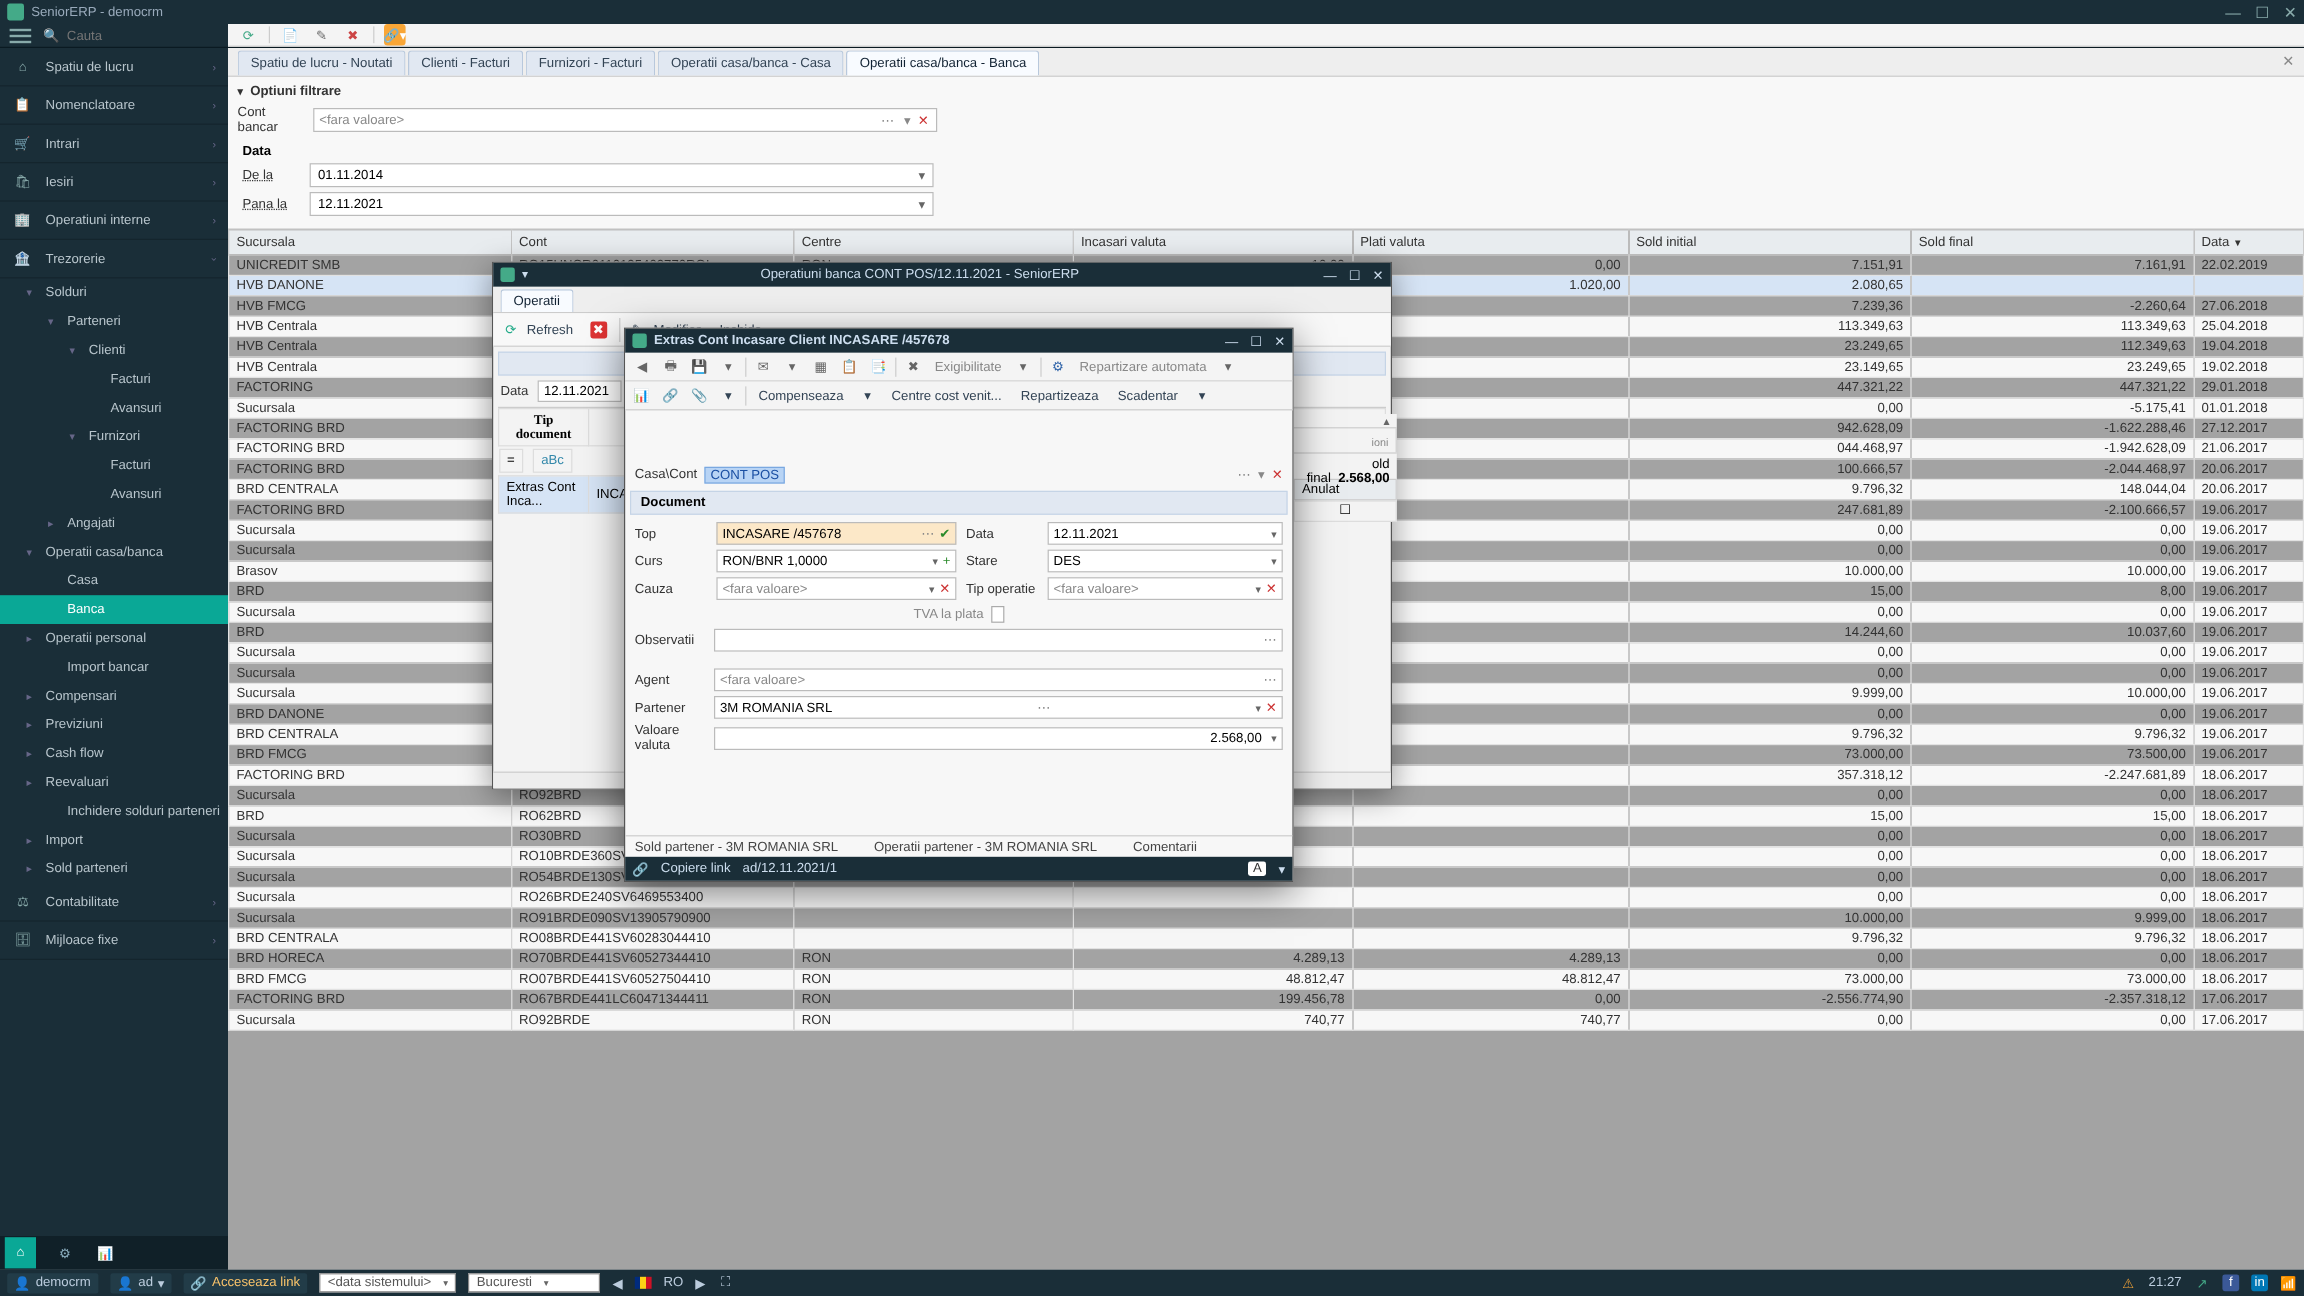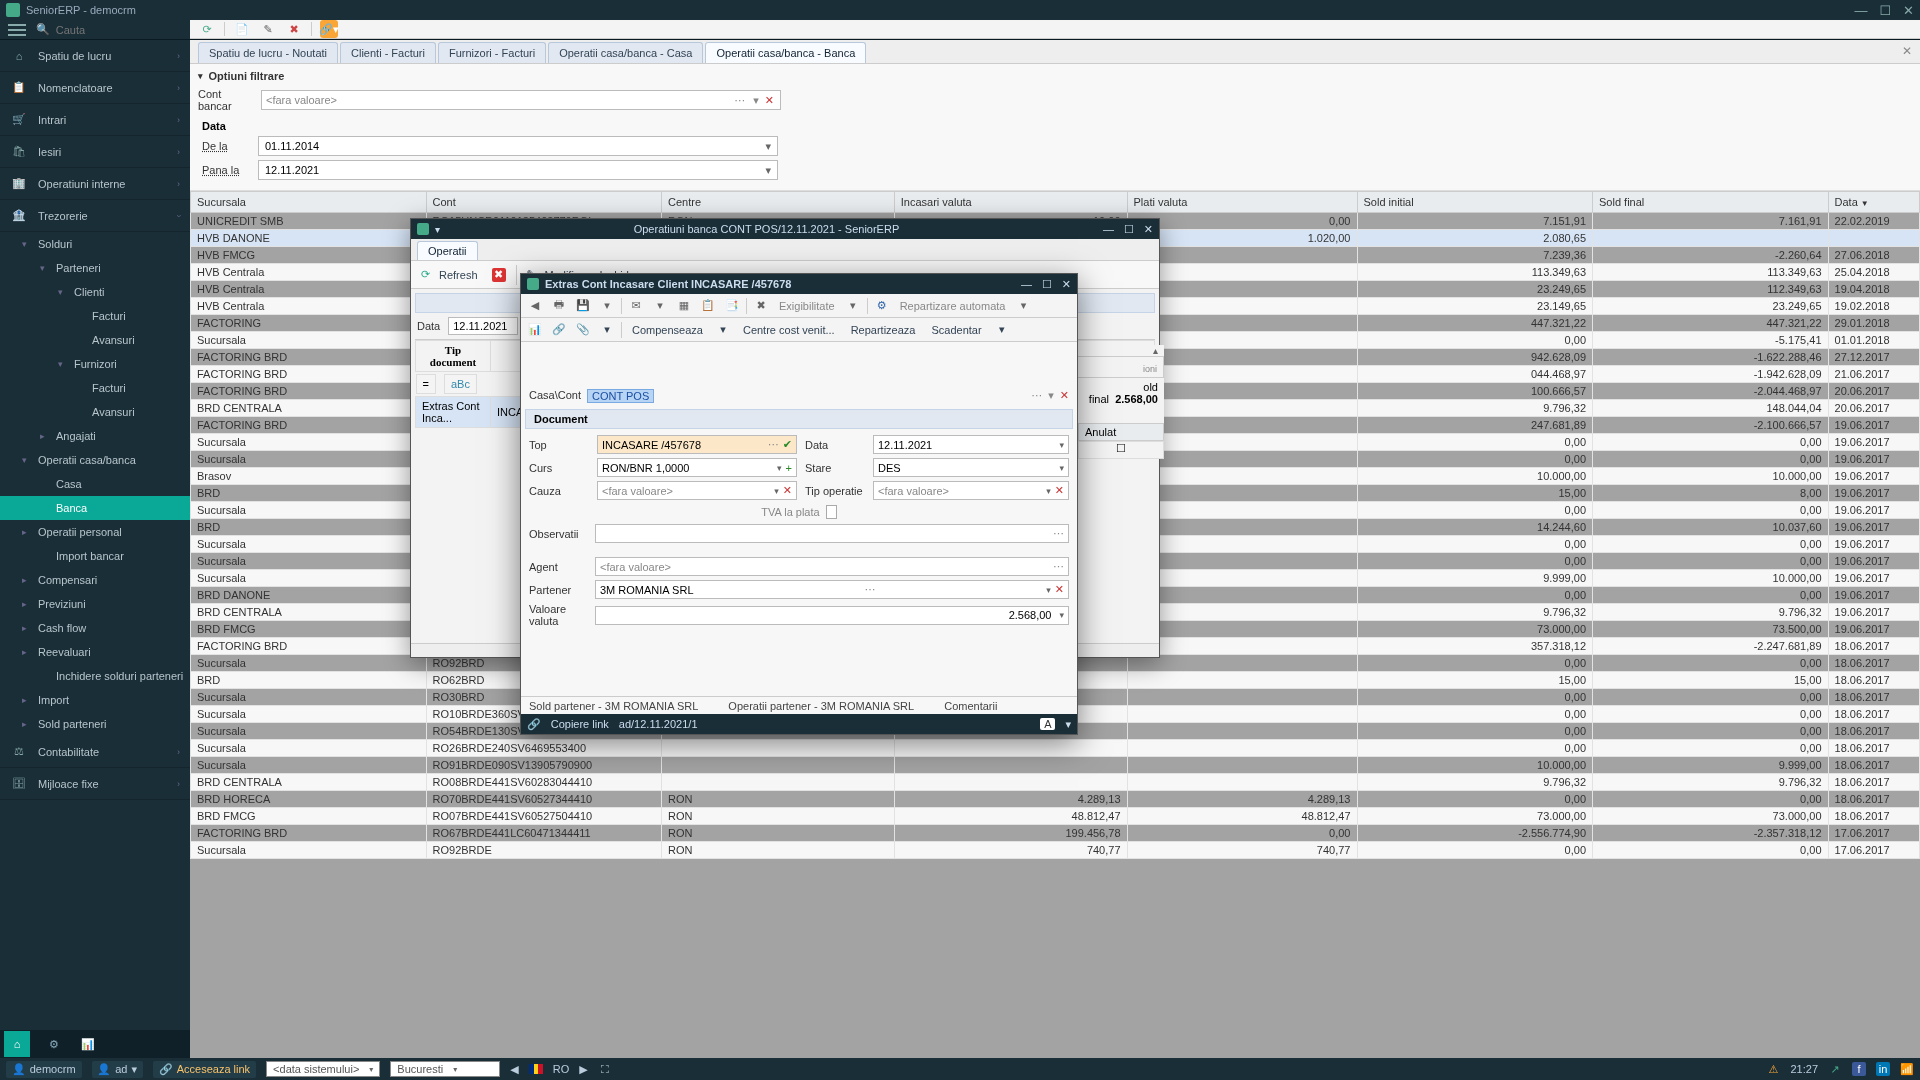--- a/index.html
+++ b/index.html
@@ -131,21 +131,21 @@
 .win3 .tvarow{ grid-column: 1 / -1; text-align:center; color:#888; padding:2px 0;}
 .win3 .botinfo{ position:absolute; bottom:20px; left:0; right:0; height:18px; border-top:1px solid #ccc; display:flex; align-items:center; padding:0 8px; gap:30px; color:#444; font-size:11px;}
 .win3 .linkbar{ position:absolute; bottom:0; left:0; right:0; height:20px; background:#1a2e38; color:#cde; display:flex; align-items:center; padding:0 6px; gap:10px;}
 .win3 .linkbar .badge{ background:#fff; color:#333; padding:0 4px; border-radius:2px;}
 
 
 .soldlabel{ position:absolute; left:1078px; top:345px; width:86px; z-index:52; background:#f3f3f3;}
 .soldlabel .hdr{ height:20px; text-align:right; padding:3px 6px 0; border-right:1px solid #ccc; display:flex; align-items:center; justify-content:flex-end;}
 .soldlabel .coll{ height:12px; text-align:right; padding:0 6px; color:#666; border-bottom:1px solid #ccc; font-size:10px;}
 .soldlabel .val{ height:22px; text-align:right; padding:3px 6px; font-weight:bold; border-top:1px solid #ccc;}
-.soldlabel .th{ height:18px; border:1px solid #ccc; display:flex;align-items:center; padding:0 6px; background:#e8ecef;margin-top:24px;}
+.soldlabel .th{ height:18px; border:1px solid #ccc; display:flex;align-items:center; padding:0 6px; background:#e8ecef;}
 .soldlabel .cell{ height:18px; border:1px solid #ddd; text-align:center;}
 
 
 .statusbar { position:absolute; left:0; right:0; bottom:0; height:22px; background:#1a2e38; color:#bcd; display:flex; align-items:center; gap:10px; padding:0 6px; font-size:11px;}
 .statusbar .sbtn{ background:#223c48; padding:2px 6px; border-radius:2px; display:flex; align-items:center; gap:4px;}
 .statusbar .combo{ background:#fff; color:#555; padding:1px 6px; border:1px solid #888; height:16px; display:flex; align-items:center; gap:4px;}
 .statusbar .combo .drop{ font-size:8px; color:#666; margin-left:6px;}
 .statusbar .flag{ width:14px; height:10px; background:linear-gradient(to right,#002b7f 33%,#fcd116 33% 66%,#ce1126 66%);}
 .statusbar .spacer{ flex:1;}
 .statusbar .ricon{ width:14px; height:14px; display:flex;align-items:center;justify-content:center;}

